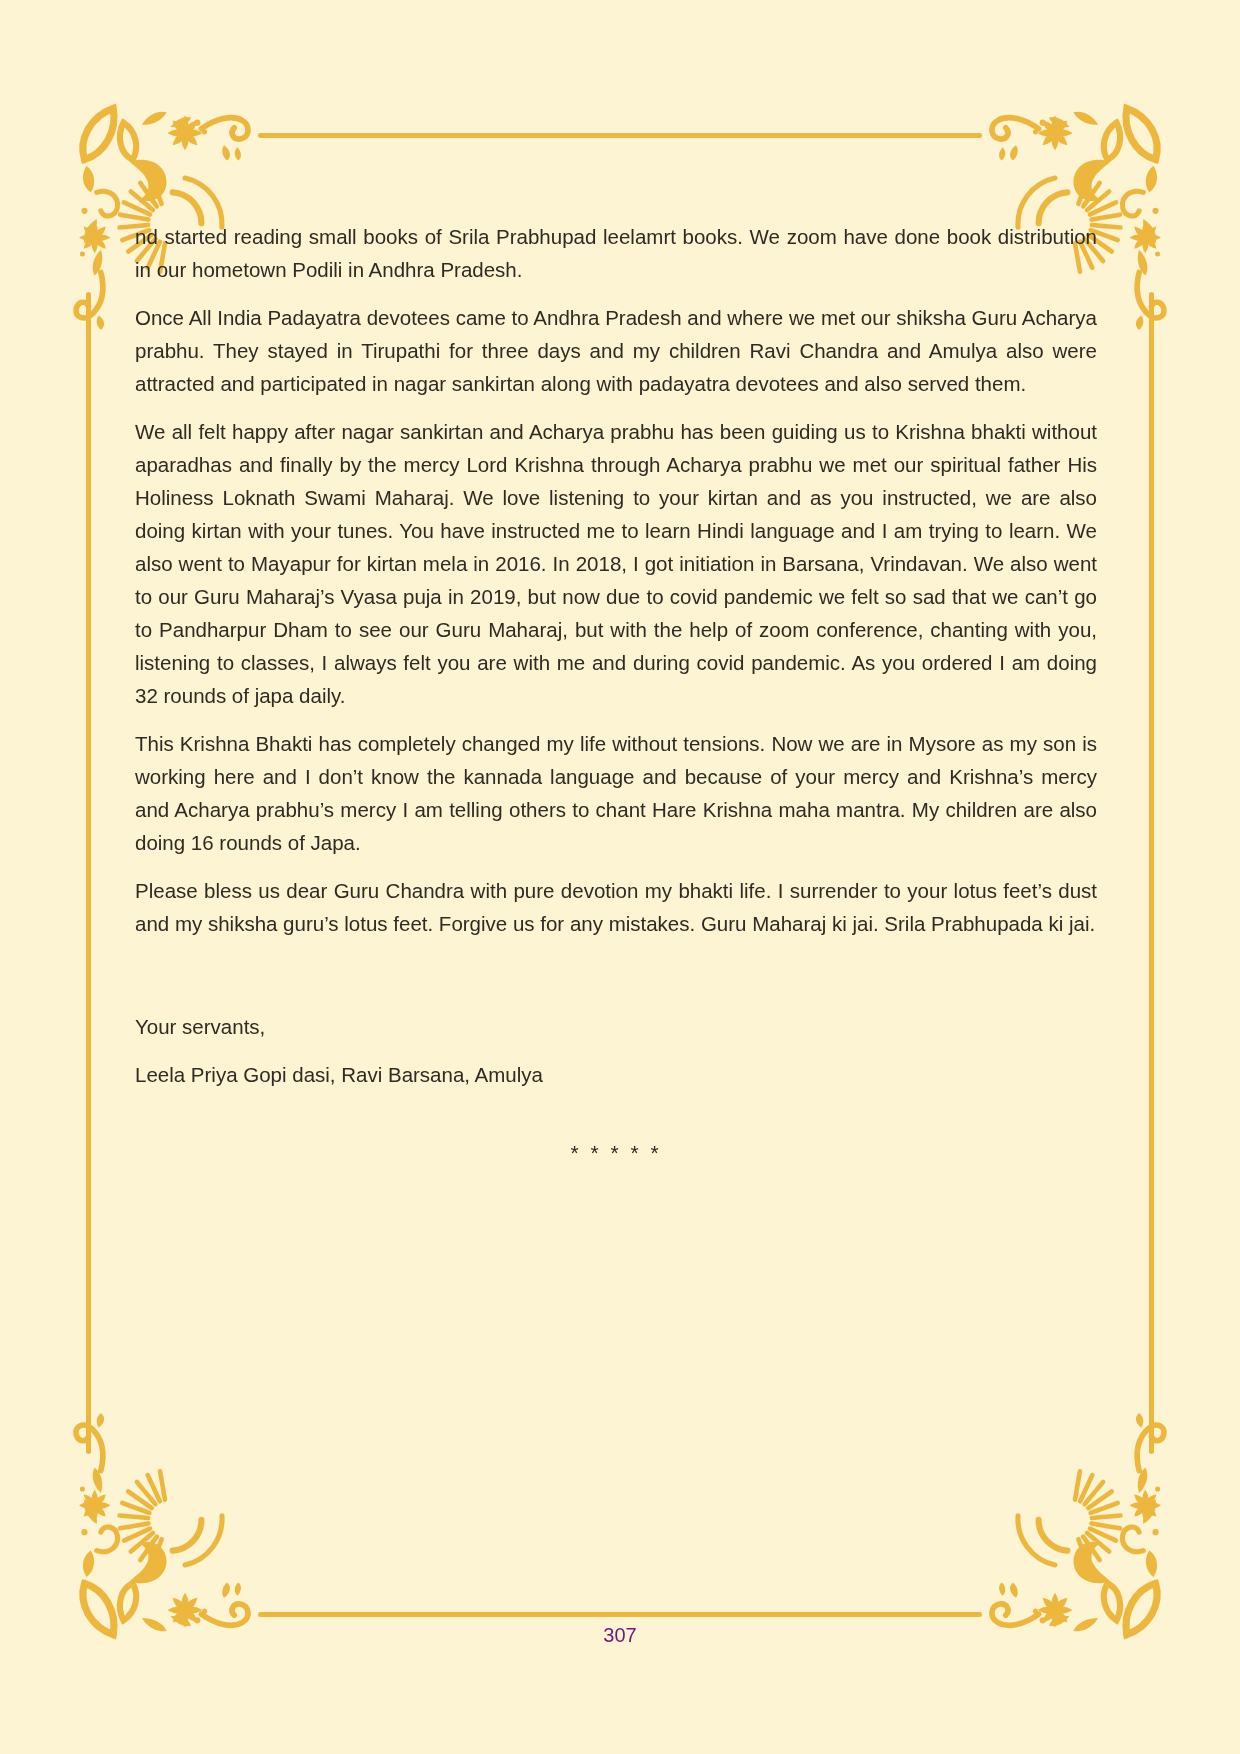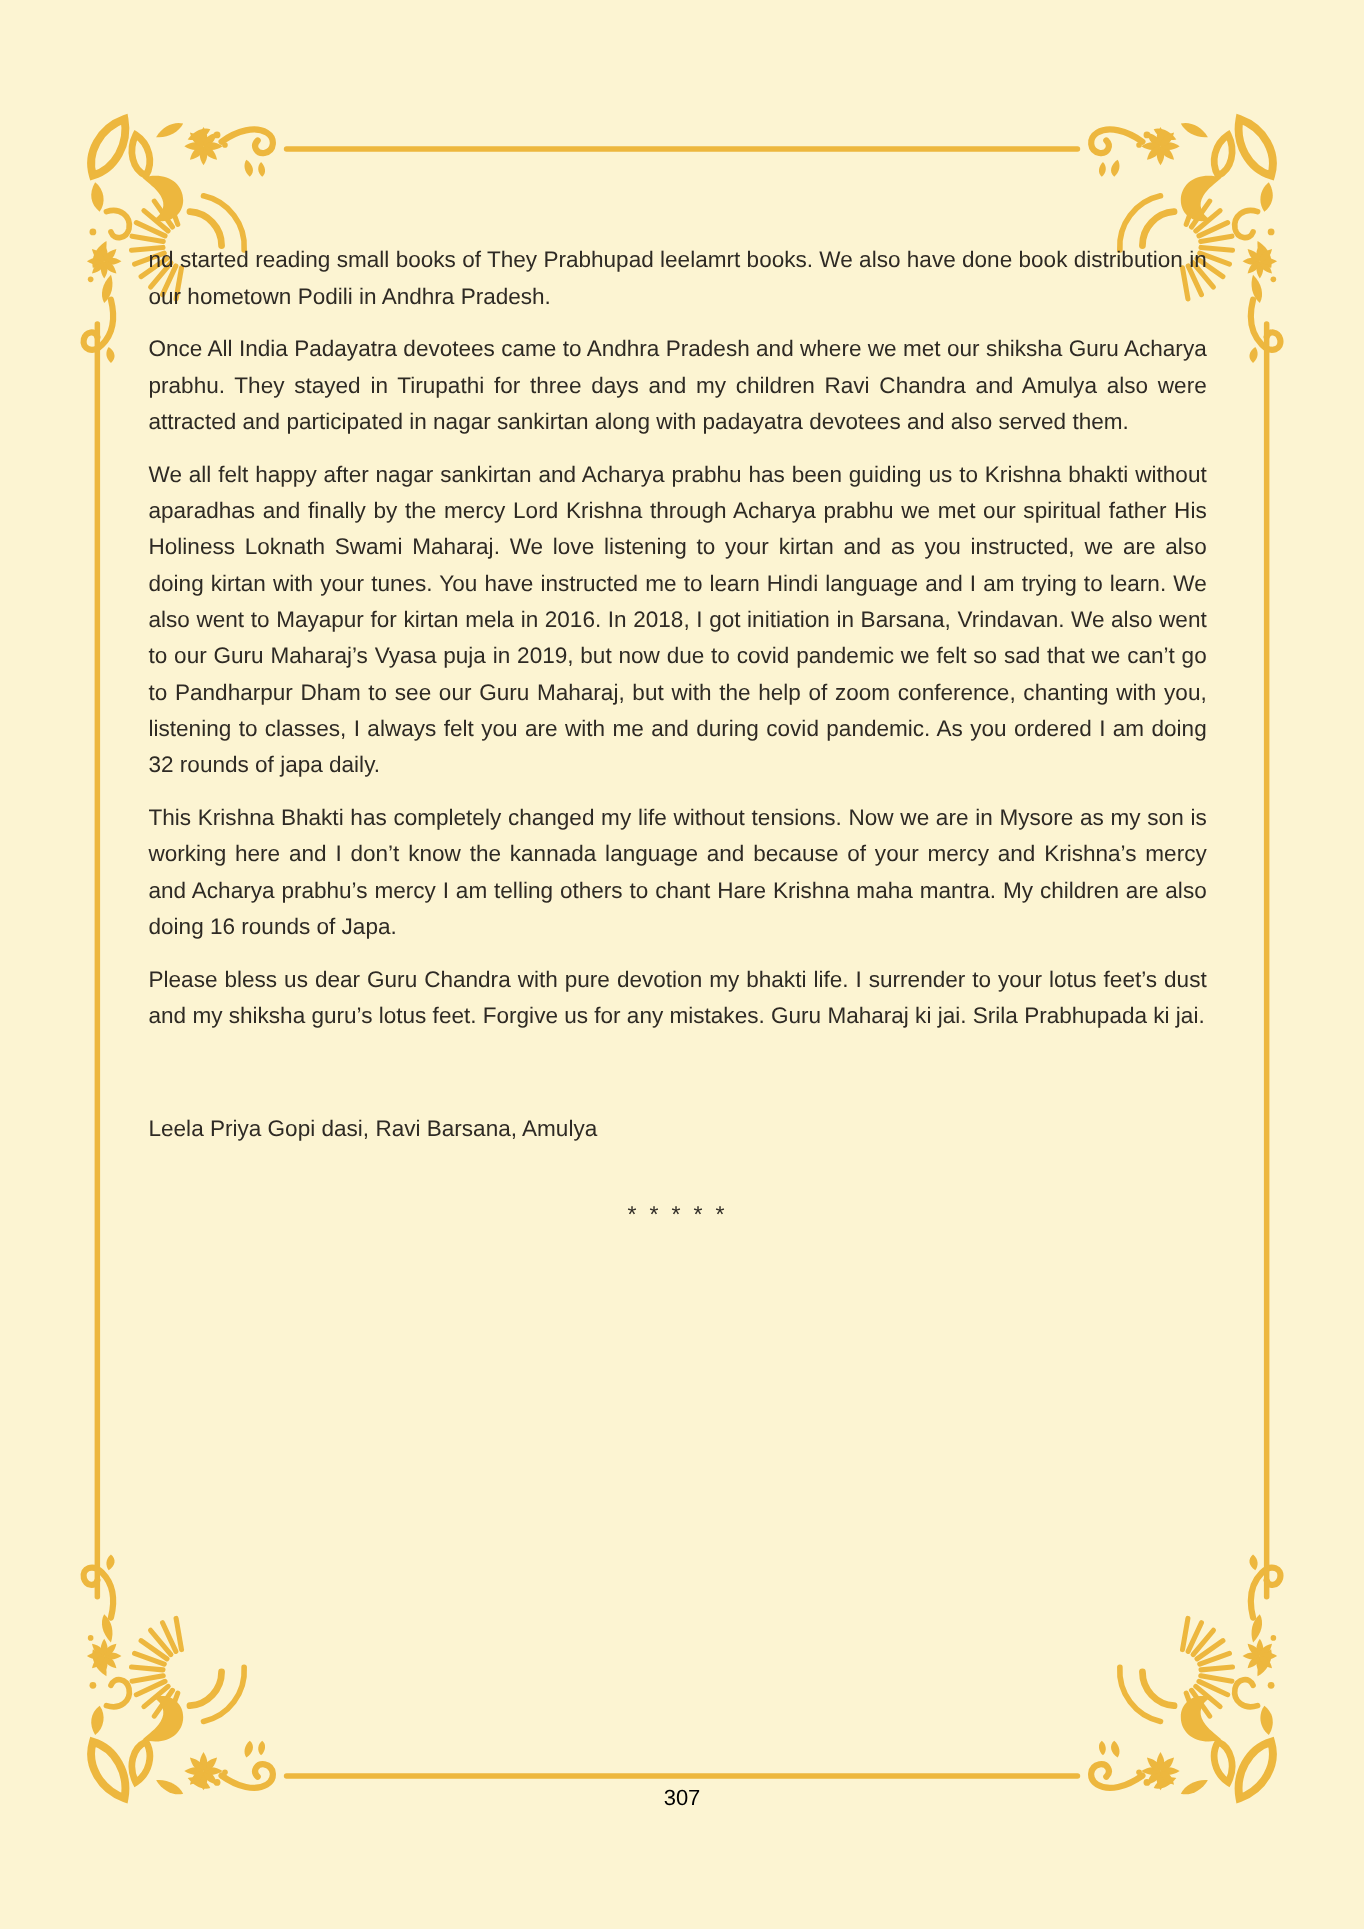--- a/index.html
+++ b/index.html
@@ -70,21 +70,21 @@
     letter-spacing: 3px;
     color: #2E2A24;
   }
   .page-number {
     position: absolute;
     top: 1624px;
     left: 0;
     width: 100%;
     text-align: center;
     font-size: 20px;
-    color: #000000;
+    color: #701a75;
   }
 </style>
 </head>
 <body>
 
 <svg width="0" height="0" style="position:absolute" aria-hidden="true">
   <defs>
     <symbol id="corner-ornament" viewBox="0 0 185 230">
 
       <g fill="none" stroke="#EDB73E" stroke-linecap="round">
@@ -165,27 +165,28 @@
   <svg class="corner br" viewBox="0 0 185 230">
       <use href="#corner-ornament"></use>
     </svg>
 
   <div class="h-line top-line"></div>
   <div class="h-line bottom-line"></div>
   <div class="v-line left-line"></div>
   <div class="v-line right-line"></div>
 
   <div class="content">
-    <p>nd started reading small books of They Prabhupad leelamrt books. We also have done book distribution in our hometown Podili in Andhra Pradesh.</p>
+    <p>nd started reading small books of Srila Prabhupad leelamrt books. We zoom have done book distribution in our hometown Podili in Andhra Pradesh.</p>
     <p>Once All India Padayatra devotees came to Andhra Pradesh and where we met our shiksha Guru Acharya prabhu. They stayed in Tirupathi for three days and my children Ravi Chandra and Amulya also were attracted and participated in nagar sankirtan along with padayatra devotees and also served them.</p>
     <p>We all felt happy after nagar sankirtan and Acharya prabhu has been guiding us to Krishna bhakti without aparadhas and finally by the mercy Lord Krishna through Acharya prabhu we met our spiritual father His Holiness Loknath Swami Maharaj. We love listening to your kirtan and as you instructed, we are also doing kirtan with your tunes. You have instructed me to learn Hindi language and I am trying to learn. We also went to Mayapur for kirtan mela in 2016. In 2018, I got initiation in Barsana, Vrindavan. We also went to our Guru Maharaj’s Vyasa puja in 2019, but now due to covid pandemic we felt so sad that we can’t go to Pandharpur Dham to see our Guru Maharaj, but with the help of zoom conference, chanting with you, listening to classes, I always felt you are with me and during covid pandemic. As you ordered I am doing 32 rounds of japa daily.</p>
     <p>This Krishna Bhakti has completely changed my life without tensions. Now we are in Mysore as my son is working here and I don’t know the kannada language and because of your mercy and Krishna’s mercy and Acharya prabhu’s mercy I am telling others to chant Hare Krishna maha mantra. My children are also doing 16 rounds of Japa.</p>
     <p>Please bless us dear Guru Chandra with pure devotion my bhakti life. I surrender to your lotus feet’s dust and my shiksha guru’s lotus feet. Forgive us for any mistakes. Guru Maharaj ki jai. Srila Prabhupada ki jai.</p>
 
     <div class="closing">
+      <p>Your servants,</p>
       <p>Leela Priya Gopi dasi, Ravi Barsana, Amulya</p>
     </div>
 
     <div class="separator">* * * * *</div>
   </div>
 
   <div class="page-number">307</div>
 </div>
 
 </body></html>

